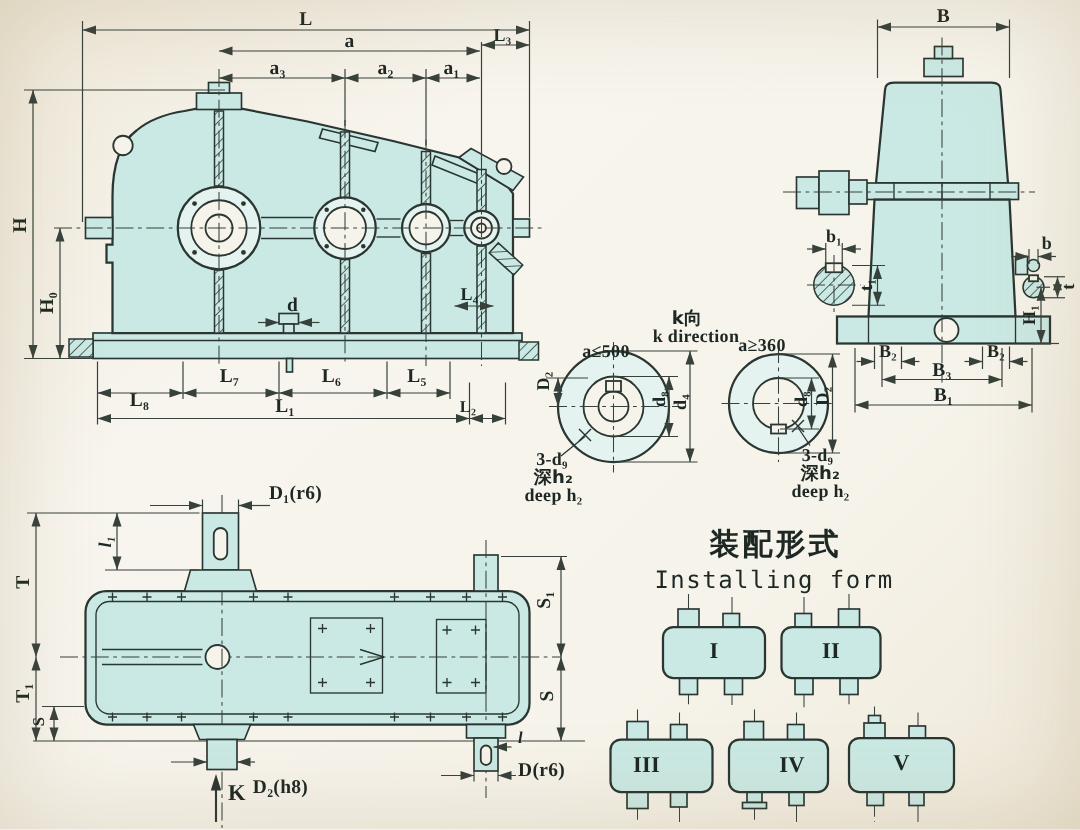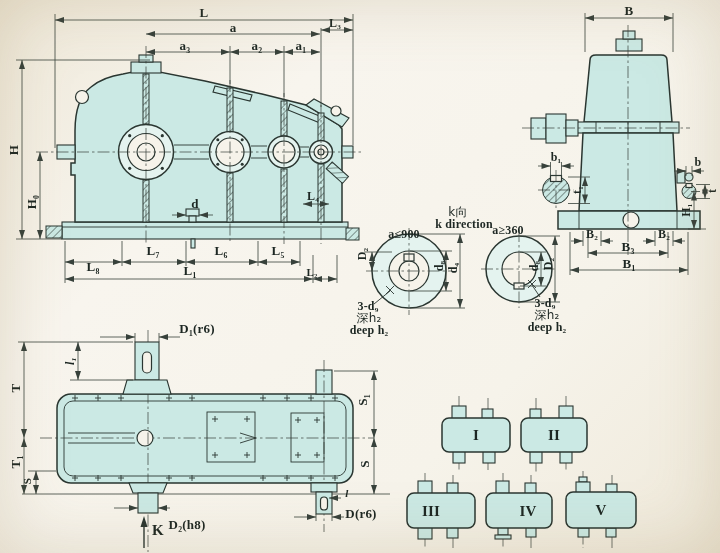--- a/index.html
+++ b/index.html
@@ -5,21 +5,21 @@
   html,body{margin:0;padding:0}
   .stage{position:relative;width:720px;height:553px;background:linear-gradient(135deg,#efe9da 0%,#f8f5ee 30%,#f6f3ea 70%,#efe9da 100%);
          font-family:"Liberation Serif","DejaVu Serif",serif;color:#1d2723;overflow:hidden}
   .stage::after{content:"";position:absolute;inset:0;box-shadow:inset 0 0 70px rgba(140,115,60,.22);pointer-events:none}
   .lb{position:absolute;display:inline-block;transform:translate(-50%,-50%);font-size:13px;font-weight:700;
       white-space:nowrap;line-height:1;letter-spacing:.2px}
   .lbv{transform:translate(-50%,-50%) rotate(-90deg)}
   .s11{font-size:11px}
   .s12{font-size:12px}
   .it{font-style:italic}
-  .cn{font-family:"DejaVu Sans","Liberation Sans",sans-serif;font-weight:400}
+  .cn{font-family:"DejaVu Sans","Liberation Sans",sans-serif;font-weight:700}
   .title-cn{font-size:20px;letter-spacing:2px}
   .title-en{font-family:"DejaVu Sans Mono","Liberation Mono",monospace;font-size:16px;font-weight:400;letter-spacing:1px}
   .roman{font-size:15px;font-weight:600}
   svg{position:absolute;left:0;top:0}
   .hs{fill:#cbe9e4;stroke:#2a3631;stroke-width:1.5}
   .hs2{fill:#cbe9e4;stroke:#2a3631;stroke-width:1.1}
   .bore{fill:#f6f3ea;stroke:#2a3631;stroke-width:1.2}
   .bore2{fill:#e4f3ef;stroke:#2a3631;stroke-width:1.5}
   .tl{stroke:#2a3631;stroke-width:.9;fill:none}
   .dm{stroke:#37413b;stroke-width:.8;fill:none}
@@ -375,21 +375,21 @@
 <span class="lb s12" style="left:698px;top:162px">b</span>
 <span class="lb lbv s12" style="left:712px;top:191px">t</span>
 <span class="lb lbv s12" style="left:686px;top:210px">H₁</span>
 <span class="lb s12" style="left:592px;top:234px">B₂</span>
 <span class="lb s12" style="left:664px;top:234px">B₂</span>
 <span class="lb" style="left:628px;top:246px">B₃</span>
 <span class="lb" style="left:629px;top:263px">B₁</span>
 
 <span class="lb cn s12" style="left:458px;top:212px">k向</span>
 <span class="lb s12" style="left:464px;top:224px">k direction</span>
-<span class="lb s12" style="left:404px;top:234px">a≤900</span>
+<span class="lb s12" style="left:404px;top:234px">a≤500</span>
 <span class="lb s12" style="left:508px;top:230px">a≥360</span>
 <span class="lb lbv s12" style="left:362px;top:254px">D₂</span>
 <span class="lb lbv s12" style="left:439px;top:266px">d₈</span>
 <span class="lb lbv s12" style="left:453px;top:268px">d₄</span>
 <span class="lb s12" style="left:368px;top:306px">3-d₉</span>
 <span class="lb cn s12" style="left:369px;top:318px">深h₂</span>
 <span class="lb s12" style="left:369px;top:330px">deep h₂</span>
 <span class="lb lbv s12" style="left:534px;top:266px">d₈</span>
 <span class="lb lbv s12" style="left:548px;top:264px">D₂</span>
 <span class="lb s12" style="left:545px;top:303px">3-d₉</span>
@@ -401,19 +401,21 @@
 <span class="lb lbv" style="left:15px;top:388px">T</span>
 <span class="lb lbv" style="left:15px;top:462px">T₁</span>
 <span class="lb lbv s11" style="left:27px;top:481px">S</span>
 <span class="lb lbv" style="left:362px;top:400px">S₁</span>
 <span class="lb lbv" style="left:364px;top:464px">S</span>
 <span class="lb" style="left:187px;top:524px">D₂(h8)</span>
 <span class="lb s11 it" style="left:347px;top:493px">l</span>
 <span class="lb" style="left:361px;top:513px">D(r6)</span>
 <span class="lb" style="left:158px;top:530px;font-size:15px">K</span>
 
+<span class="lb cn title-cn" style="left:517px;top:362px">装配形式</span>
+<span class="lb title-en" style="left:516px;top:387px">Installing form</span>
 <span class="lb roman" style="left:476px;top:435px">I</span>
 <span class="lb roman" style="left:554px;top:435px">II</span>
 <span class="lb roman" style="left:431px;top:511px">III</span>
 <span class="lb roman" style="left:528px;top:511px">IV</span>
 <span class="lb roman" style="left:601px;top:510px">V</span>
 
 </div>
 
 </body></html>

